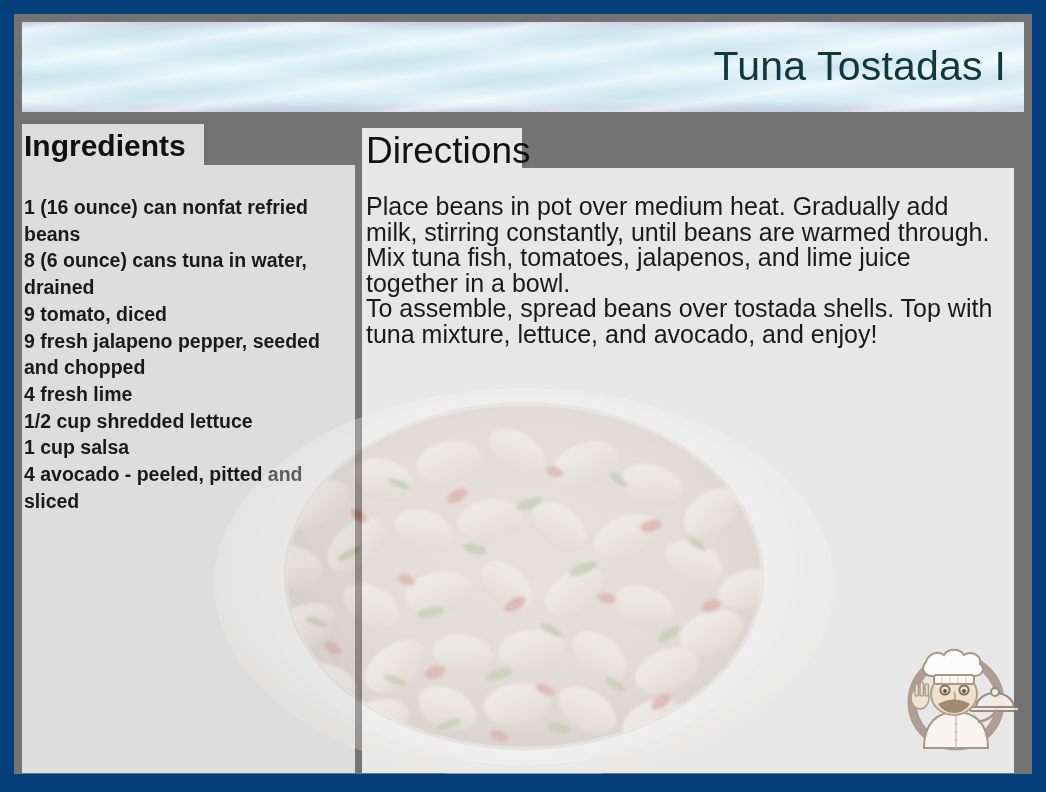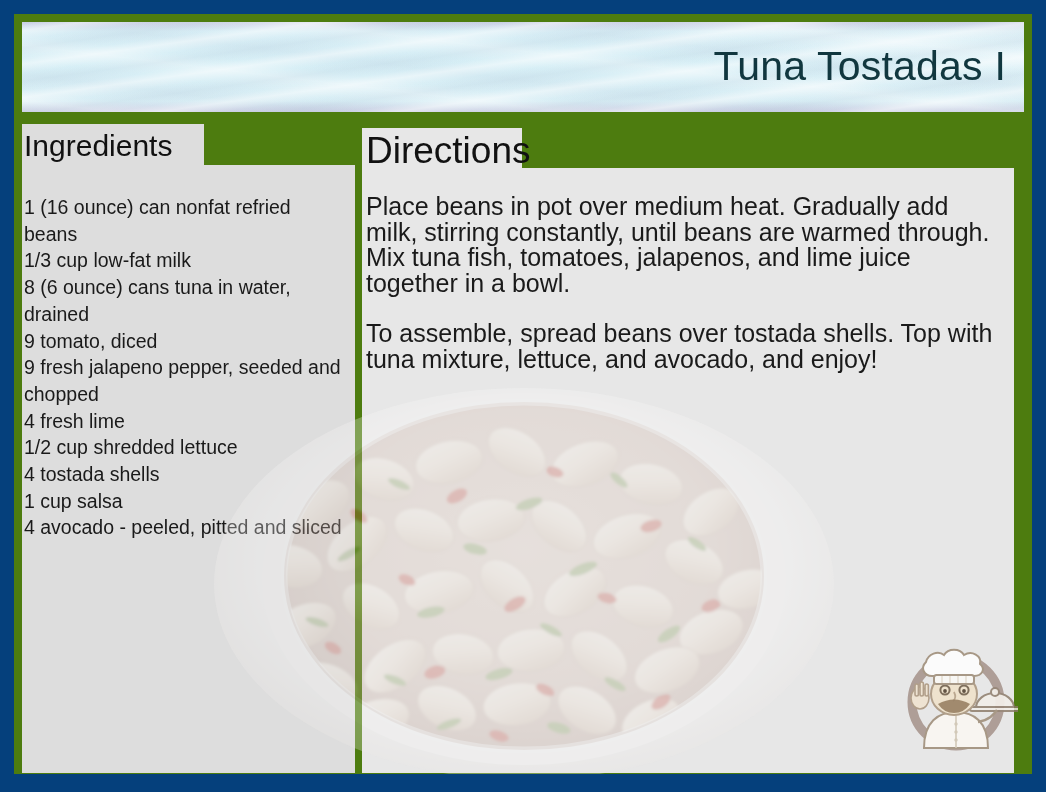--- a/index.html
+++ b/index.html
@@ -20,21 +20,21 @@
     background: #05407c;
   }
 
   
   #page {
     position: absolute;
     left: 14px;
     top: 14px;
     width: 1018px;
     height: 760px;
-    background: #4d7c0f;
+    background: #737373;
     overflow: hidden;
   }
 
   
   #banner {
     position: absolute;
     left: 8px;
     top: 8px;
     width: 1002px;
     height: 90px;
@@ -93,41 +93,41 @@
     height: 44px;
     background: #dddddd;
   }
   #ingredients-heading {
     position: absolute;
     left: 10px;
     top: 112px;
     font-size: 30px;
     line-height: 40px;
     color: #111111;
-    font-weight: 400;
+    font-weight: 700;
     white-space: nowrap;
   }
   #ingredients-panel {
     position: absolute;
     left: 8px;
     top: 151px;
     width: 333px;
     height: 608px;
     background: #dddddd;
   }
   #ingredients-list {
     position: absolute;
     left: 10px;
     top: 180px;
     width: 318px;
     font-size: 19.5px;
     line-height: 26.7px;
     color: #1a1a1a;
   }
-  #ingredients-list .ing-line { white-space: normal; }
+  #ingredients-list .ing-line { white-space: normal; font-weight: bold; }
 
   
   #directions-tab {
     position: absolute;
     left: 348px;
     top: 114px;
     width: 160px;
     height: 44px;
     background: #e7e7e7;
   }
@@ -151,21 +151,21 @@
   }
   #directions-body {
     position: absolute;
     left: 352px;
     top: 180px;
     width: 638px;
     font-size: 25px;
     line-height: 25.5px;
     color: #1a1a1a;
   }
-  #directions-body p + p { margin-top: 25px; }
+  #directions-body p + p { }
 
   
   #food-photo {
     position: absolute;
     left: 185px;
     top: 370px;
     width: 650px;
     height: 400px;
     opacity: 0.30;
     pointer-events: none;
@@ -190,27 +190,25 @@
     <div id="banner">
       <div class="streaks"></div>
       <div id="banner-title">Tuna Tostadas I</div>
     </div>
 
     <div id="ingredients-tab"></div>
     <div id="ingredients-panel" class="panel-gray"></div>
     <div id="ingredients-heading">Ingredients</div>
     <div id="ingredients-list">
         <div class="ing-line">1 (16 ounce) can nonfat refried beans</div>
-        <div class="ing-line">1/3 cup low-fat milk</div>
         <div class="ing-line">8 (6 ounce) cans tuna in water, drained</div>
         <div class="ing-line">9 tomato, diced</div>
         <div class="ing-line">9 fresh jalapeno pepper, seeded and chopped</div>
         <div class="ing-line">4 fresh lime</div>
         <div class="ing-line">1/2 cup shredded lettuce</div>
-        <div class="ing-line">4 tostada shells</div>
         <div class="ing-line">1 cup salsa</div>
         <div class="ing-line">4 avocado - peeled, pitted and sliced</div>
       </div>
 
     <div id="directions-tab"></div>
     <div id="directions-panel"></div>
     <div id="directions-heading">Directions</div>
     <div id="directions-body">
         <p>Place beans in pot over medium heat. Gradually add milk, stirring constantly, until beans are warmed through. Mix tuna fish, tomatoes, jalapenos, and lime juice together in a bowl.</p>
         <p>To assemble, spread beans over tostada shells. Top with tuna mixture, lettuce, and avocado, and enjoy!</p>

